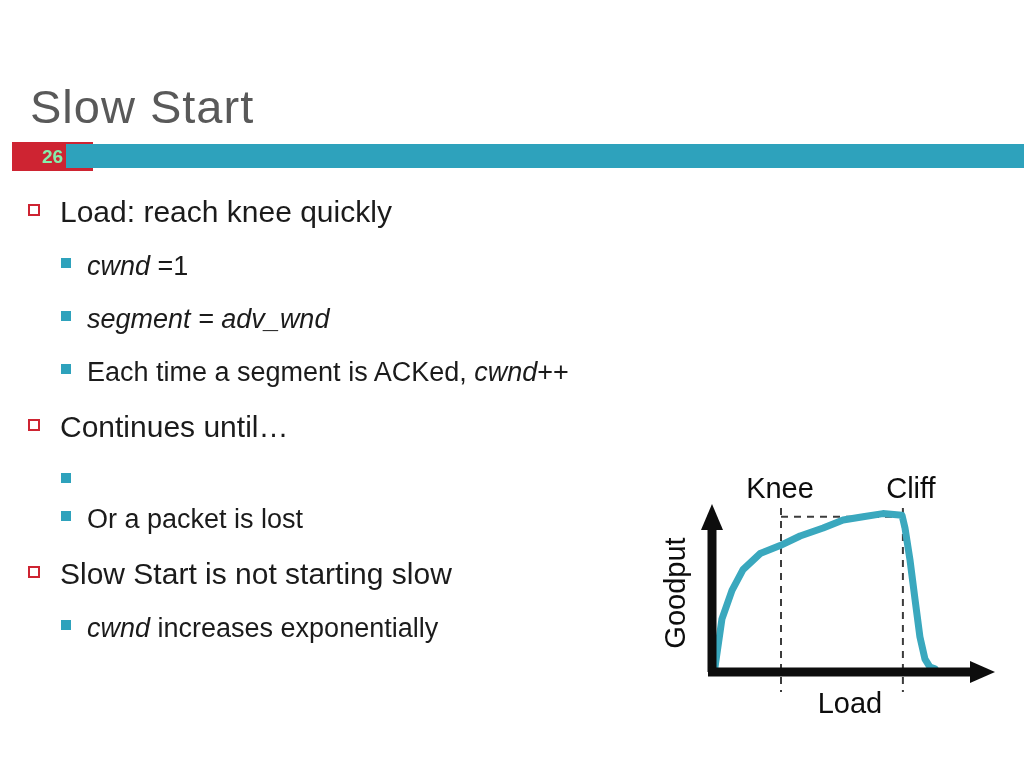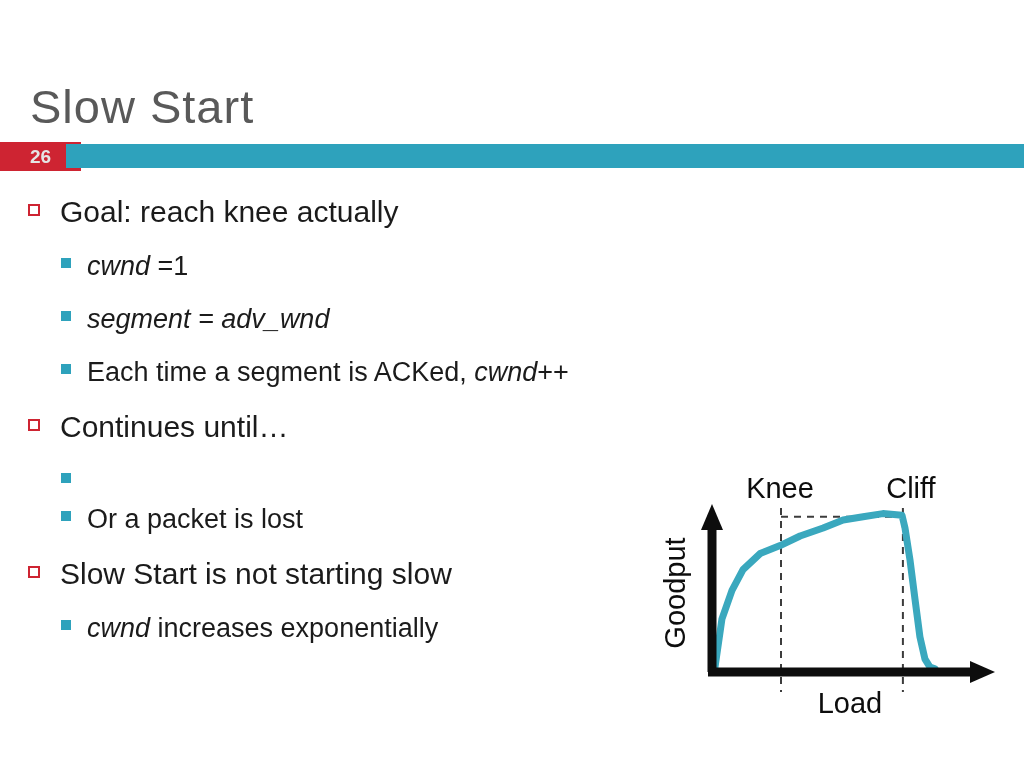--- a/index.html
+++ b/index.html
@@ -9,22 +9,22 @@
   html,body{margin:0;padding:0;}
   body{
     width:1024px;height:768px;background:#ffffff;position:relative;overflow:hidden;
     font-family:"Liberation Sans",sans-serif;color:var(--ink);
   }
   .slide-title{
     position:absolute;left:30px;top:50px;font-size:47px;line-height:1.1;
     color:var(--gray);letter-spacing:1px;font-weight:400;
   }
   .page-badge{
-    position:absolute;left:0;top:142px;width:81px;height:29px;background:var(--red);
-    color:#e5e5e5;font-size:19px;font-weight:bold;display:flex;align-items:center;justify-content:center;
+    position:absolute;left:12px;top:142px;width:81px;height:29px;background:var(--red);
+    color:#86efac;font-size:19px;font-weight:bold;display:flex;align-items:center;justify-content:center;
   }
   .accent-bar{
     position:absolute;left:66px;top:144px;width:958px;height:24px;background:var(--teal);
   }
   .content{
     position:absolute;left:28px;top:189px;width:640px;
   }
   .row{display:flex;align-items:flex-start;}
   .row.lvl1{margin:4px 0 19px 0;font-size:30px;line-height:37px;}
   .row.lvl2{margin:17px 0 19px 33px;font-size:27px;line-height:34px;}
@@ -44,21 +44,21 @@
 <h1 class="slide-title">Slow Start</h1>
 
 <div class="page-badge">
   <span>26</span>
 </div>
 <div class="accent-bar"></div>
 
 <div class="content">
     <div class="row lvl1">
       <span class="b1"></span>
-      <span><span>Goal: reach knee actually</span></span>
+      <span><span>Load: reach knee quickly</span></span>
     </div>
     <div class="row lvl2">
       <span class="b2"></span>
       <span><span class="it">cwnd</span><span> =1</span></span>
     </div>
     <div class="row lvl2">
       <span class="b2"></span>
       <span><span class="it">segment = adv_wnd</span></span>
     </div>
     <div class="row lvl2">

